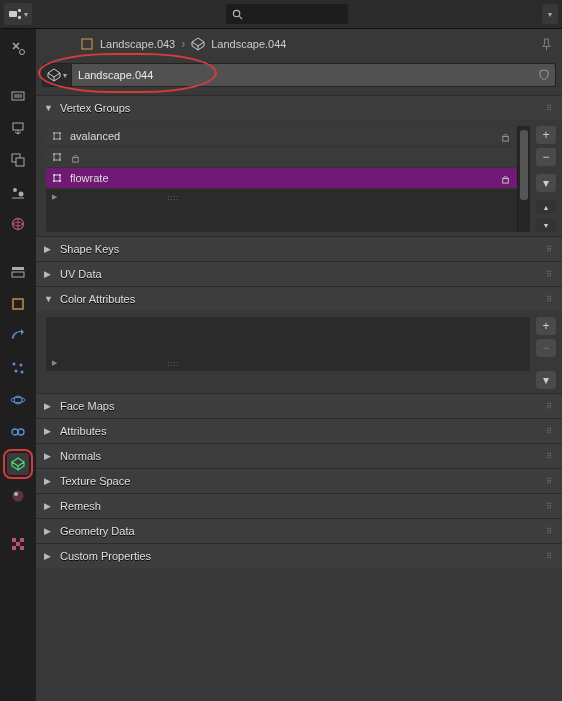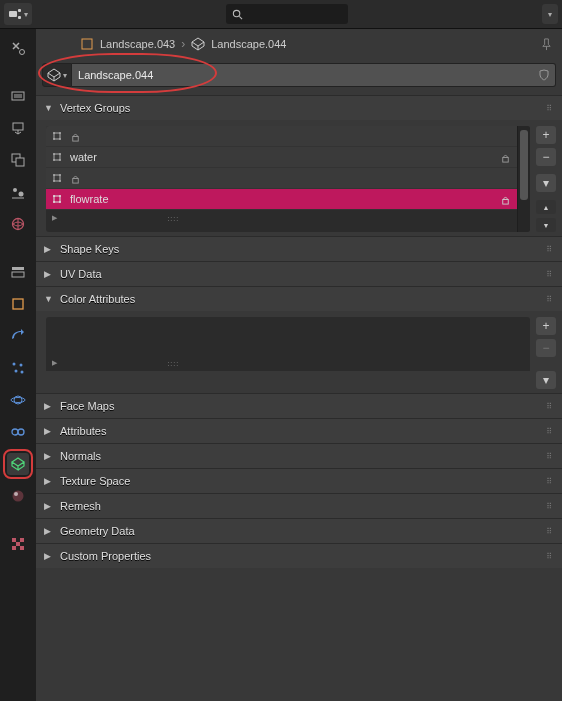--- a/index.html
+++ b/index.html
@@ -207,21 +207,21 @@
   .vg-row {
     display:flex;
     align-items:center;
     height: 20px;
     padding: 0 6px 0 4px;
     gap:6px;
     background: #3a3a3a;
     border-bottom:1px solid #333;
   }
   .vg-row.active {
-    background: #be185d;
+    background: #701a75;
   }
   .vg-icon {
     width:14px;height:14px;
     display:inline-flex;align-items:center;justify-content:center;
   }
   .vg-name { flex:1; color:#ddd; }
   .vg-lock { color:#888; }
   .vg-footer {
     display:flex;
     align-items:center;
@@ -452,38 +452,21 @@
             <div class="vg-row">
               <span class="vg-icon">
                   <svg width="12" height="12" viewBox="0 0 12 12">
                     <circle cx="3" cy="3" r="1" fill="#aaa"></circle>
                     <circle cx="9" cy="3" r="1" fill="#aaa"></circle>
                     <circle cx="3" cy="9" r="1" fill="#aaa"></circle>
                     <circle cx="9" cy="9" r="1" fill="#aaa"></circle>
                     <rect x="3" y="3" width="6" height="6" stroke="#aaa" fill="none"></rect>
                   </svg>
                 </span>
-              <span class="vg-lock">
-                  <svg width="11" height="11" viewBox="0 0 12 12">
-                    <rect x="3" y="6" width="6" height="5" stroke="#999" fill="none"></rect>
-                    <path d="M4 6 C4 3 8 3 8 6" stroke="#999" fill="none"></path>
-                  </svg>
-                </span>
-            </div>
-            <div class="vg-row">
-              <span class="vg-icon">
-                  <svg width="12" height="12" viewBox="0 0 12 12">
-                    <circle cx="3" cy="3" r="1" fill="#aaa"></circle>
-                    <circle cx="9" cy="3" r="1" fill="#aaa"></circle>
-                    <circle cx="3" cy="9" r="1" fill="#aaa"></circle>
-                    <circle cx="9" cy="9" r="1" fill="#aaa"></circle>
-                    <rect x="3" y="3" width="6" height="6" stroke="#aaa" fill="none"></rect>
-                  </svg>
-                </span>
-              <span class="vg-name">water</span>
+              <span class="vg-name">avalanced</span>
               <span class="vg-lock">
                   <svg width="11" height="11" viewBox="0 0 12 12">
                     <rect x="3" y="6" width="6" height="5" stroke="#999" fill="none"></rect>
                     <path d="M4 6 C4 3 8 3 8 6" stroke="#999" fill="none"></path>
                   </svg>
                 </span>
             </div>
             <div class="vg-row">
               <span class="vg-icon">
                   <svg width="12" height="12" viewBox="0 0 12 12">

